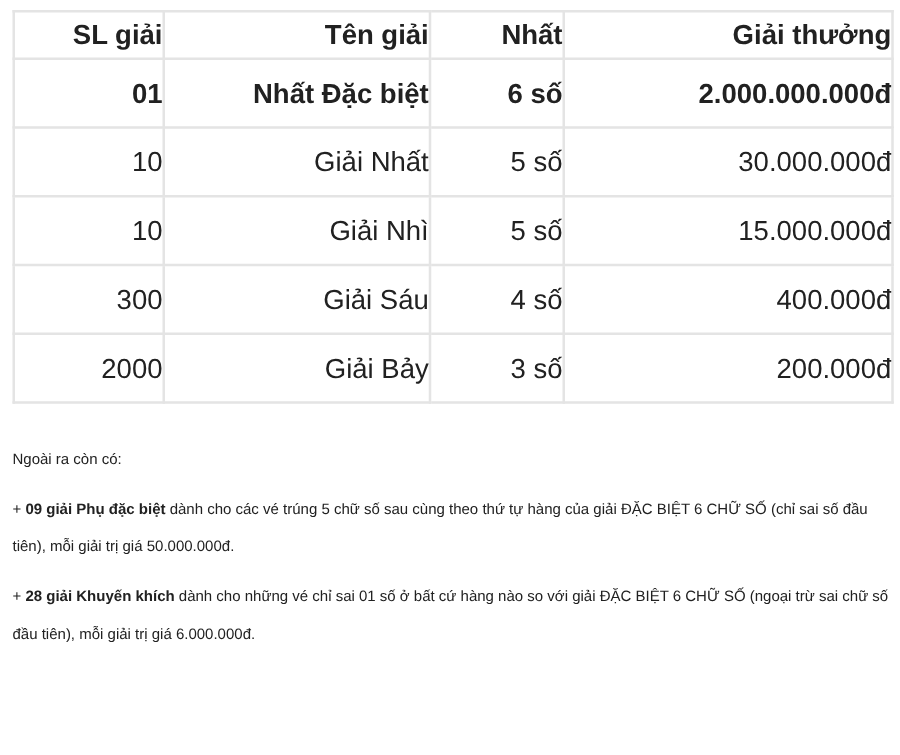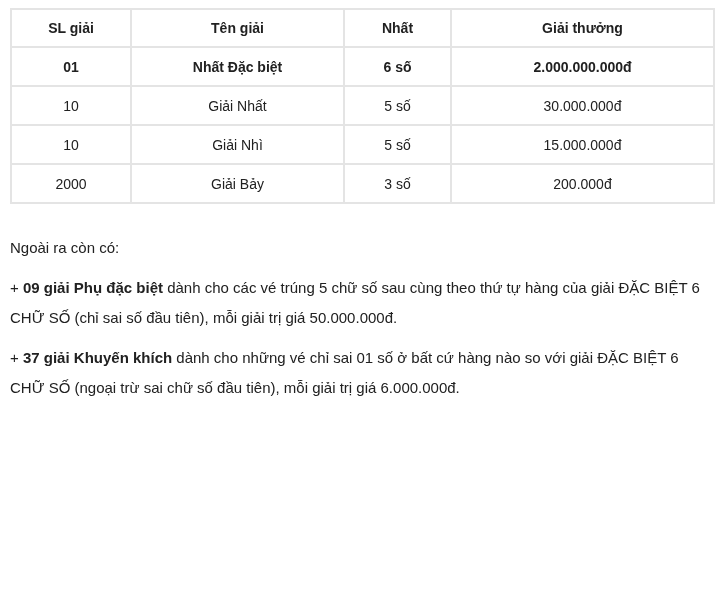--- a/index.html
+++ b/index.html
@@ -19,40 +19,40 @@
     padding: 8px 8px 0 10px;
   }
   table.prize-table {
     border-collapse: collapse;
     table-layout: fixed;
     width: 703px;
   }
   .prize-table th,
   .prize-table td {
     border: 2px solid #e4e4e4;
-    text-align: center;
+    text-align: right;
     vertical-align: middle;
-    font-size: 14px;
+    font-size: 22px;
     padding: 0;
   }
   .prize-table th {
     height: 38px;
     font-weight: bold;
   }
   .prize-table td {
-    height: 39px;
+    height: 55px;
     font-weight: normal;
   }
   .prize-table tr.bold-row td {
     font-weight: bold;
   }
   .notes {
     margin-top: 29px;
     width: 704px;
-    font-size: 15px;
+    font-size: 12px;
     line-height: 30px;
   }
   .notes p {
     margin: 0 0 10px 0;
   }
   .notes .b {
     font-weight: bold;
     text-align: center;
   }
 </style>
@@ -89,27 +89,33 @@
       <td>5 số</td>
       <td>30.000.000đ</td>
     </tr>
         <tr>
       <td>10</td>
       <td>Giải Nhì</td>
       <td>5 số</td>
       <td>15.000.000đ</td>
     </tr>
         <tr>
+      <td>300</td>
+      <td>Giải Sáu</td>
+      <td>4 số</td>
+      <td>400.000đ</td>
+    </tr>
+        <tr>
       <td>2000</td>
       <td>Giải Bảy</td>
       <td>3 số</td>
       <td>200.000đ</td>
     </tr>
       </tbody>
   </table>
 
   <div class="notes">
     <p>Ngoài ra còn có:</p>
     <p><span>+ </span><span class="b">09 giải Phụ đặc biệt</span><span> dành cho các vé trúng 5 chữ số sau cùng theo thứ tự hàng của giải ĐẶC BIỆT 6 CHỮ SỐ (chỉ sai số đầu tiên), mỗi giải trị giá 50.000.000đ.</span></p>
-    <p><span>+ </span><span class="b">37 giải Khuyến khích</span><span> dành cho những vé chỉ sai 01 số ở bất cứ hàng nào so với giải ĐẶC BIỆT 6 CHỮ SỐ (ngoại trừ sai chữ số đầu tiên), mỗi giải trị giá 6.000.000đ.</span></p>
+    <p><span>+ </span><span class="b">28 giải Khuyến khích</span><span> dành cho những vé chỉ sai 01 số ở bất cứ hàng nào so với giải ĐẶC BIỆT 6 CHỮ SỐ (ngoại trừ sai chữ số đầu tiên), mỗi giải trị giá 6.000.000đ.</span></p>
   </div>
 
 </div>
 
 </body></html>

